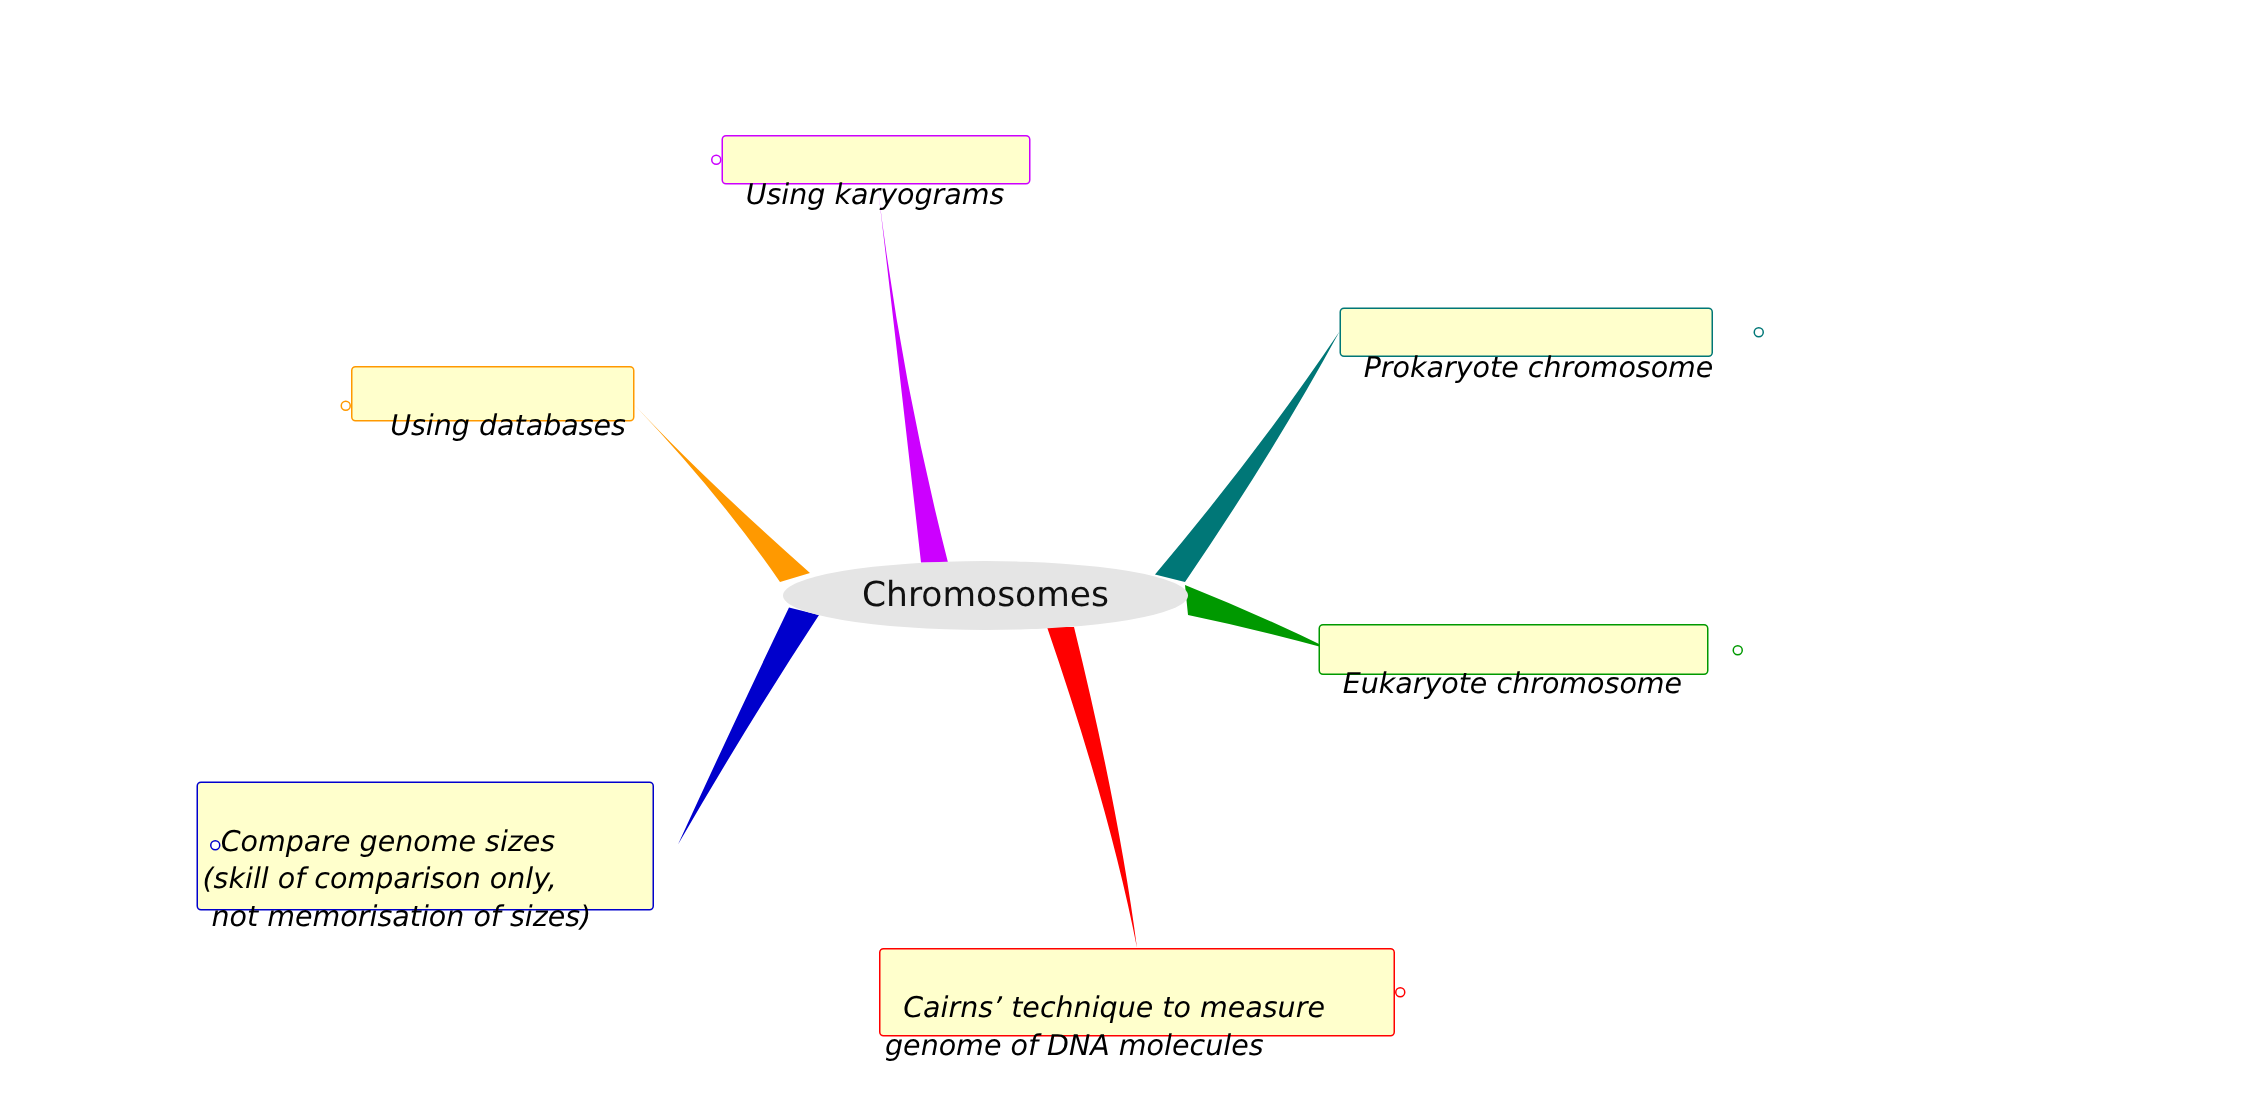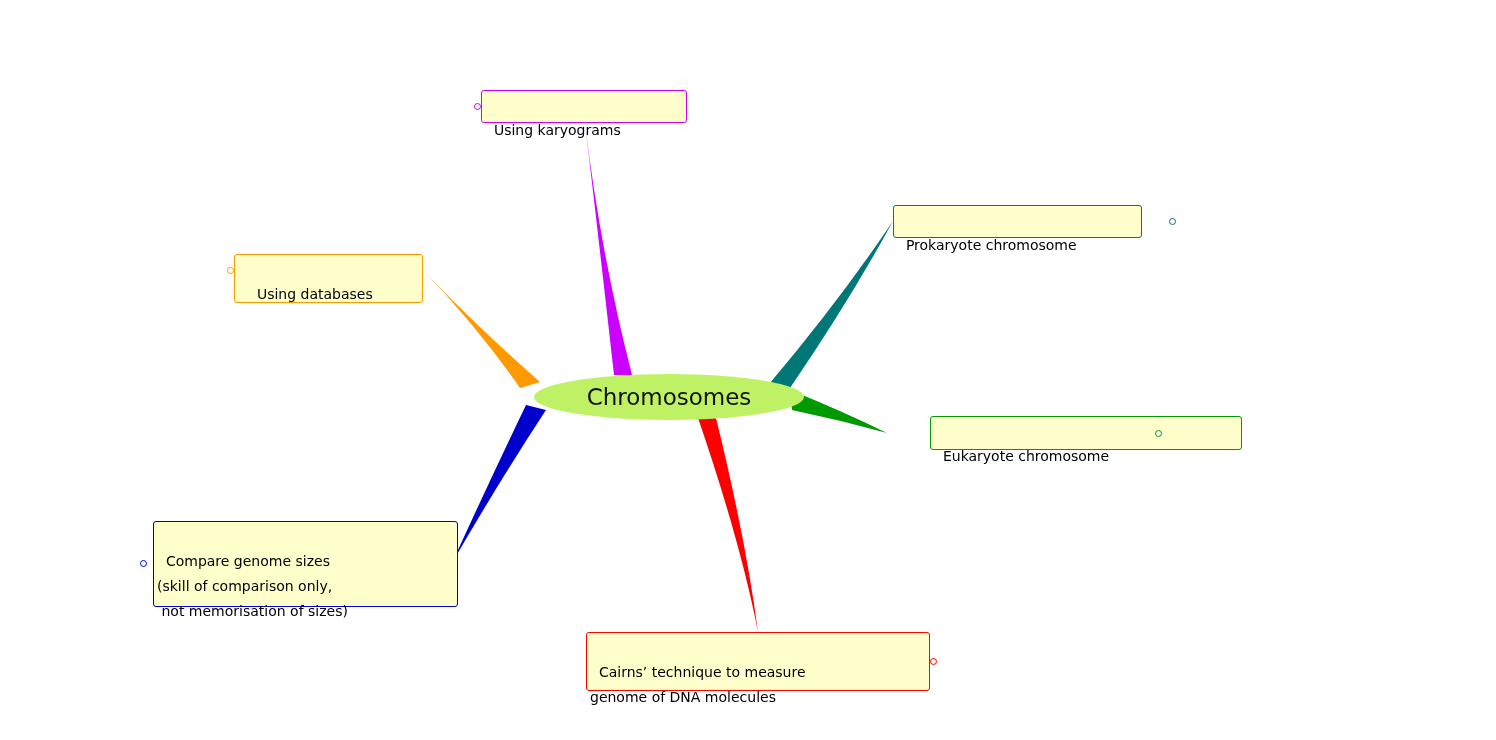--- a/index.html
+++ b/index.html
@@ -2,30 +2,30 @@
 <html><head>
   <meta charset="utf-8">
   <style>
     html, body { margin: 0; padding: 0; background: #ffffff; }
     body { width: 1496px; height: 740px; position: relative; overflow: hidden;
            font-family: "DejaVu Sans", sans-serif; }
     #links { position: absolute; left: 0; top: 0; width: 1496px; height: 740px; }
     .node {
       position: absolute; box-sizing: border-box;
       background: #ffffcc; border: 1.5px solid #000; border-radius: 3px;
-      font-size: 14px; color: #000; line-height: 25px;
+      font-style: italic; font-size: 19px; color: #000; line-height: 25px;
       padding: 2px 3px; white-space: pre;
     }
     .fold {
       position: absolute; width: 7px; height: 7px; border-radius: 50%;
       background: #fff; border: 1px solid #000; box-sizing: border-box;
     }
     .root {
-      position: absolute; left: 534px; top: 374px; width: 270px; height: 46px;
-      border-radius: 50%; background: #bef264;
+      position: absolute; left: 522px; top: 374px; width: 270px; height: 46px;
+      border-radius: 50%; background: #e5e5e5;
       display: flex; align-items: center; justify-content: center;
       font-size: 23px; color: #111;
     }
   </style>
 </head>
 <body>
 
 <svg id="links" xmlns="http://www.w3.org/2000/svg">
   <path fill="#cc00ff" d="M585,123 Q600,250 614,375 L632,375 Q600,250 585,123 Z"></path>
   <path fill="#ff9900" d="M423,270 Q480,330 520,388 L540,382 Q470,320 423,270 Z"></path>
@@ -37,39 +37,39 @@
 
 <div class="root">
   <span>Chromosomes</span>
 </div>
 
 <div class="node" style="left:481px; top:90px; width:206px; height:33px; border-color:#cc00ff;">
   <span>Using karyograms</span>
 </div>
 <div class="fold" style="left:474px; top:103px; border-color:#cc00ff;"></div>
 
-<div class="node" style="left:234px; top:254px; width:189px; height:49px; border-color:#ff9900;padding-left:13px;">
+<div class="node" style="left:234px; top:244px; width:189px; height:37px; border-color:#ff9900;padding-left:13px;">
   <span>Using databases</span>
 </div>
 <div class="fold" style="left:227px; top:267px; border-color:#ff9900;"></div>
 
-<div class="node" style="left:153px; top:521px; width:305px; height:86px; border-color:#0000cc;">
+<div class="node" style="left:131px; top:521px; width:305px; height:86px; border-color:#0000cc;">
   <span>Compare genome sizes
 (skill of comparison only,
  not memorisation of sizes)</span>
 </div>
 <div class="fold" style="left:140px; top:560px; border-color:#0000cc;"></div>
 
 <div class="node" style="left:586px; top:632px; width:344px; height:59px; border-color:#ff0000;">
   <span>Cairns’ technique to measure
 genome of DNA molecules</span>
 </div>
 <div class="fold" style="left:930px; top:658px; border-color:#ff0000;"></div>
 
-<div class="node" style="left:930px; top:416px; width:312px; height:34px; border-color:#009900;">
+<div class="node" style="left:879px; top:416px; width:260px; height:34px; border-color:#009900;">
   <span>Eukaryote chromosome</span>
 </div>
 <div class="fold" style="left:1155px; top:430px; border-color:#009900;"></div>
 
 <div class="node" style="left:893px; top:205px; width:249px; height:33px; border-color:#007777;">
   <span>Prokaryote chromosome</span>
 </div>
 <div class="fold" style="left:1169px; top:218px; border-color:#007777;"></div>
 
 </body></html>

